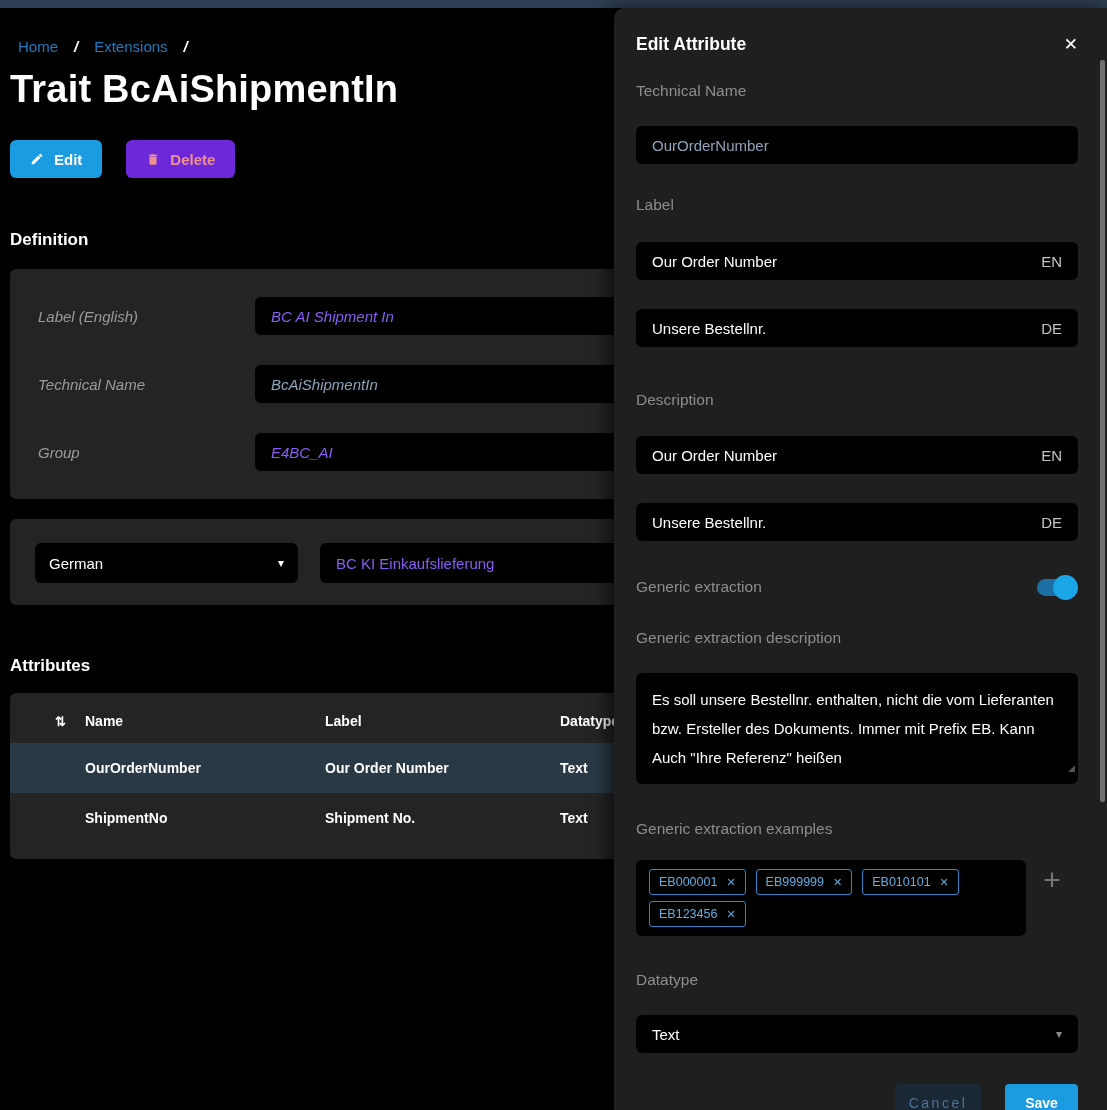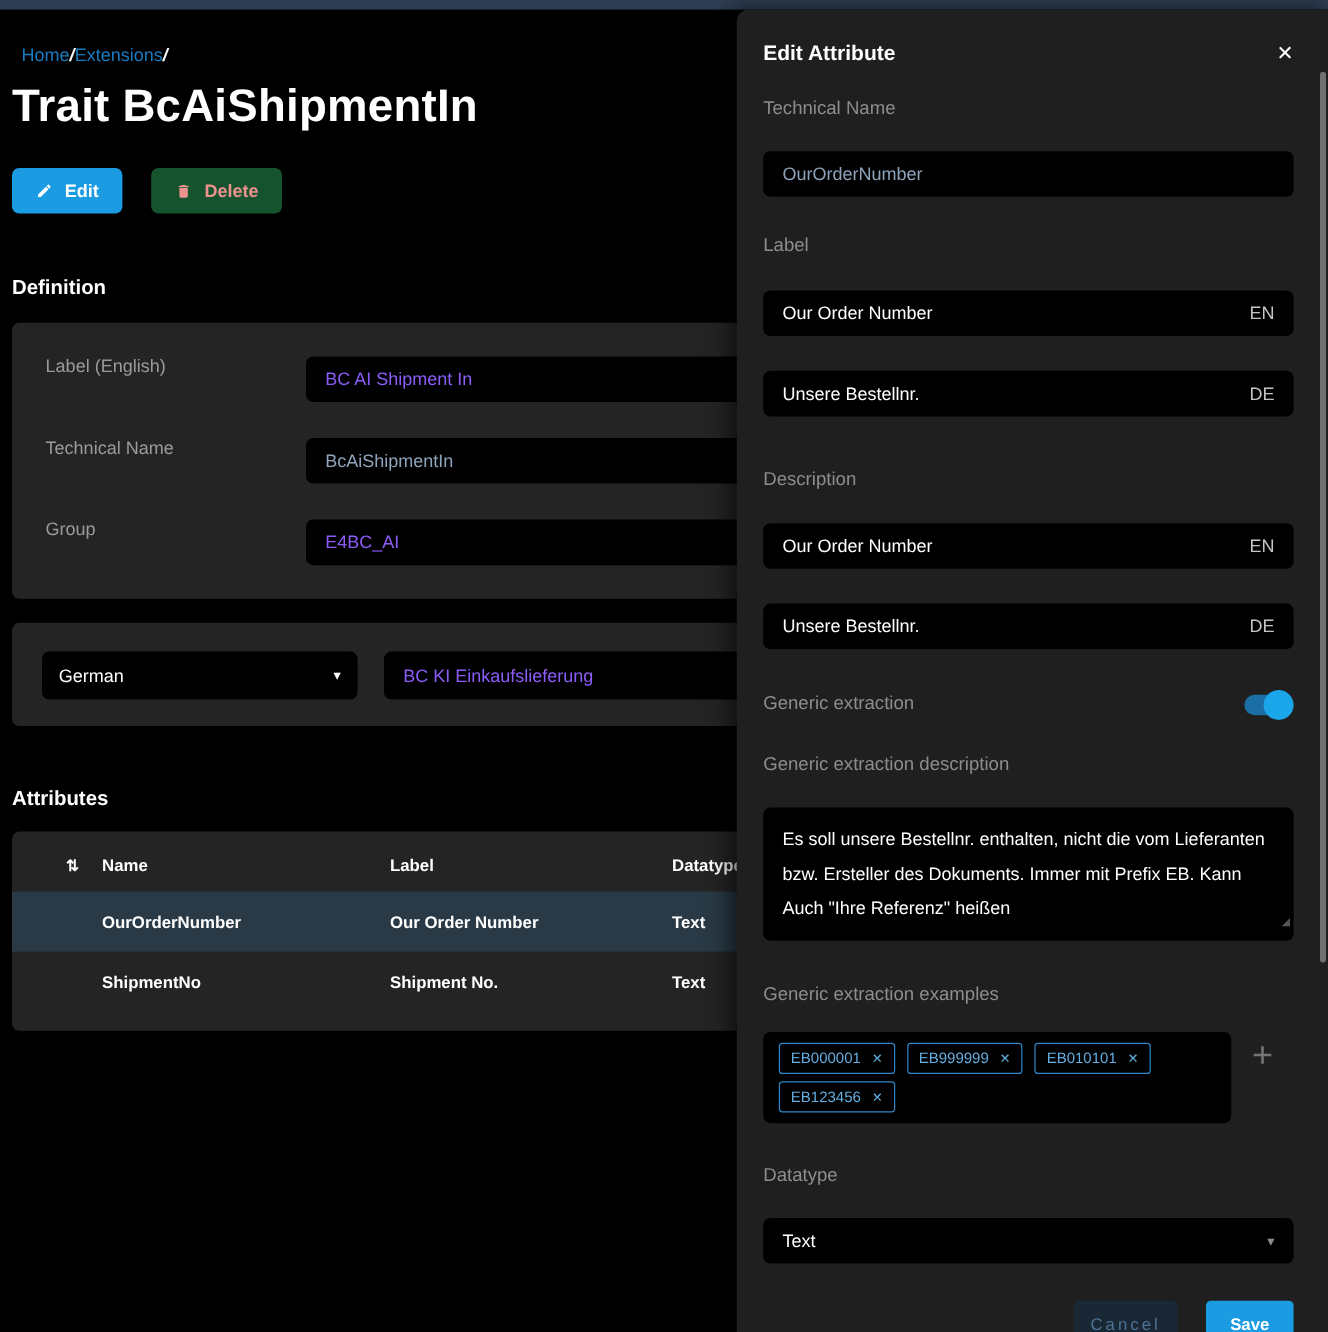--- a/index.html
+++ b/index.html
@@ -2,39 +2,39 @@
 <html><head>
 <meta charset="utf-8">
 <style>
   * { margin:0; padding:0; box-sizing:border-box; }
   html,body { width:1107px; height:1110px; background:#000; overflow:hidden;
               font-family:"Liberation Sans", sans-serif; color:#fff; }
   .topbar { height:8px; background:#2e3d52; width:100%; }
 
   
   .left-pane { position:absolute; top:8px; left:0; width:1107px; height:1102px; padding-left:10px; }
-  .breadcrumb { margin:30px 0 0 8px; font-size:15px; display:flex; align-items:center; }
+  .breadcrumb { margin:30px 0 0 8px; font-size:15px; display:flex; gap:16px; align-items:center; }
   .breadcrumb a { color:#1a7cc0; text-decoration:none; cursor:pointer; }
   .breadcrumb .sep { color:#fff; font-weight:bold; font-style:italic; }
   h1.title { margin:13px 0 0 0; font-size:38px; font-weight:bold; letter-spacing:.2px; }
 
   .btn-row { margin-top:29px; display:flex; gap:24px; }
   .btn { display:flex; align-items:center; gap:10px; height:38px; border:none; border-radius:6px;
          padding:0 20px; font-size:15px; font-weight:bold; font-family:inherit; cursor:pointer; }
   .btn-edit { background:#1b9be2; color:#fff; }
-  .btn-delete { background:#14532d; color:#ed928e; }
+  .btn-delete { background:#6d28d9; color:#ed928e; }
   .btn svg { display:block; }
 
   h2.sec { margin-top:52px; font-size:17px; font-weight:bold; }
   h2.sec.loc { margin-top:42px; }
   h2.sec.attr { margin-top:51px; }
 
   .card { background:#242424; border-radius:6px; width:880px; margin-top:19px; }
   .card.def { height:230px; padding:28px 0 0 28px; }
-  .frow { display:flex; align-items:flex-start; margin-bottom:30px; }
+  .frow { display:flex; align-items:center; margin-bottom:30px;font-style:italic; }
   .frow .flabel { width:217px; color:#9b9b9b; font-size:15px; }
   .input { background:#000; border-radius:6px; height:38px; display:flex; align-items:center;
            padding:0 16px; font-size:15px; color:#8b5cf6; }
   .frow .input { width:560px; }
   .input.disabled { color:#8ea4ba; }
 
   .card.locc { height:86px; margin-top:20px; padding:24px 0 0 25px; display:flex; gap:22px; }
   .select { background:#000; border-radius:6px; height:40px; display:flex; align-items:center;
             padding:0 14px; font-size:15px; cursor:pointer; }
   .select .caret { margin-left:auto; font-size:12px; color:#fff; }

